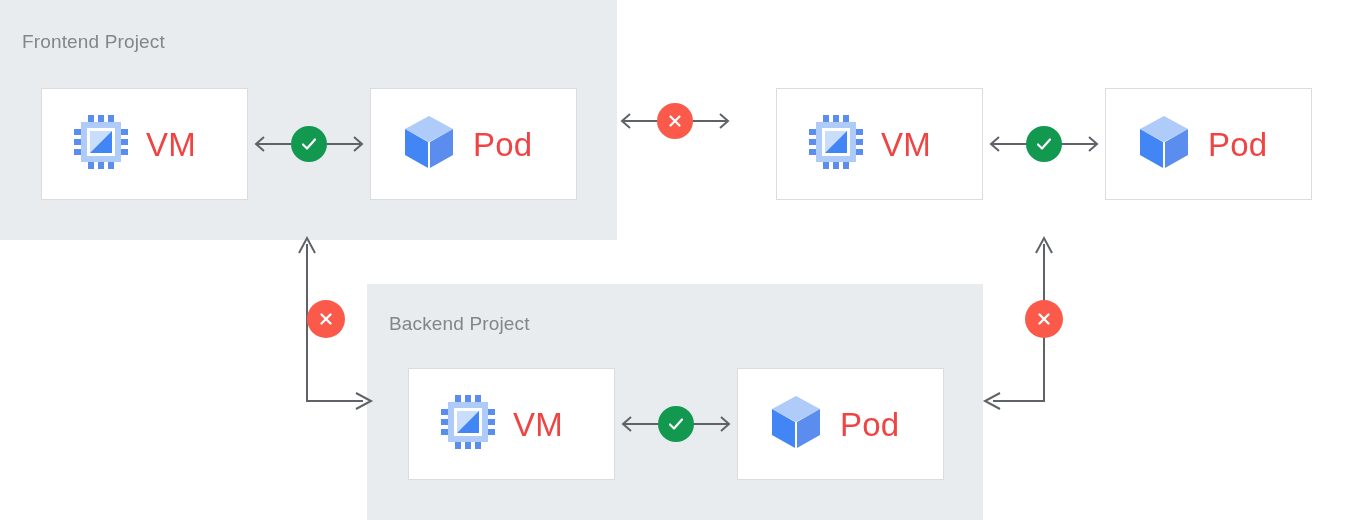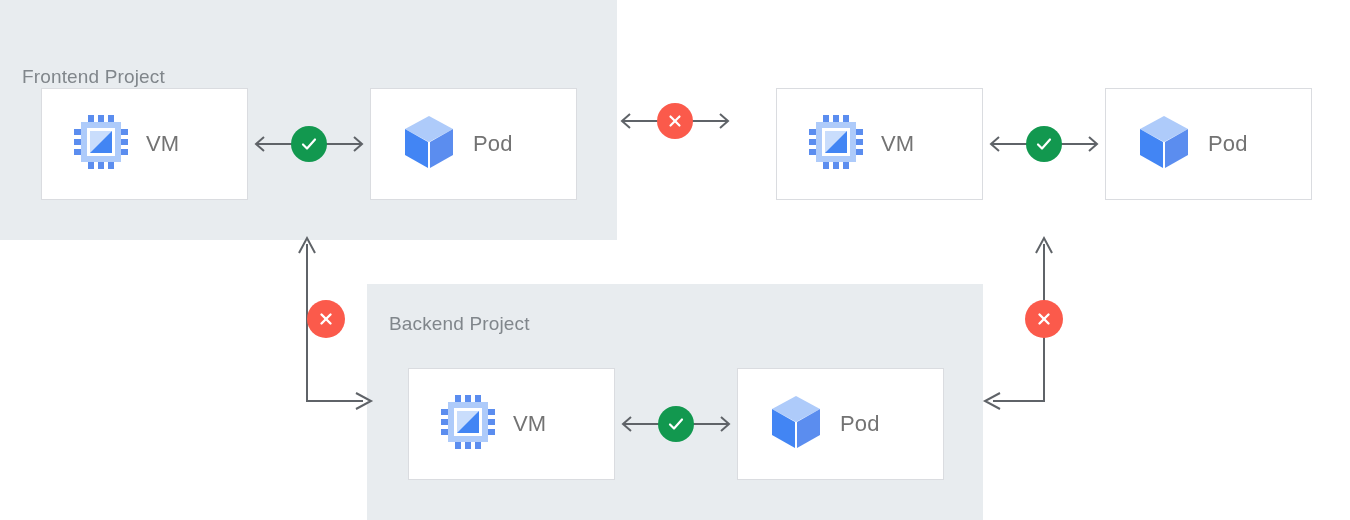--- a/index.html
+++ b/index.html
@@ -28,42 +28,42 @@
   #panel-database { left: 735px; top: 0px;   width: 615px; height: 240px; }
   #panel-backend  { left: 367px; top: 284px; width: 616px; height: 248px; }
 
   .panel-title {
     position: absolute;
     font-size: 19px;
     color: #80868b;
     letter-spacing: 0.15px;
     white-space: nowrap;
   }
-  #panel-frontend .panel-title { left: 22px; top: 31px; margin-top: 35px; }
+  #panel-frontend .panel-title { left: 22px; top: 31px; }
   #panel-database .panel-title { left: 22px; top: 31px; }
   #panel-backend  .panel-title { left: 22px; top: 29px; }
 
   
   .card {
     position: absolute;
     background: #ffffff;
     border: 1px solid #dadce0;
     box-sizing: border-box;
     display: flex;
     align-items: center;
   }
   .card-inner {
     display: flex;
     align-items: center;
     gap: 18px;
     padding-left: 32px;
   }
   .card-label {
-    font-size: 22px;
-    color: #737373;
+    font-size: 33px;
+    color: #ef4444;
     letter-spacing: 0.2px;
     line-height: 1;
   }
 
   
   #card-frontend-vm  { left: 41px;  top: 88px;  width: 207px; height: 112px; }
   #card-frontend-pod { left: 370px; top: 88px;  width: 207px; height: 112px; }
   
   #card-database-vm  { left: 776px; top: 88px;  width: 207px; height: 112px; }
   #card-database-pod { left: 1105px;top: 88px;  width: 207px; height: 112px; }

